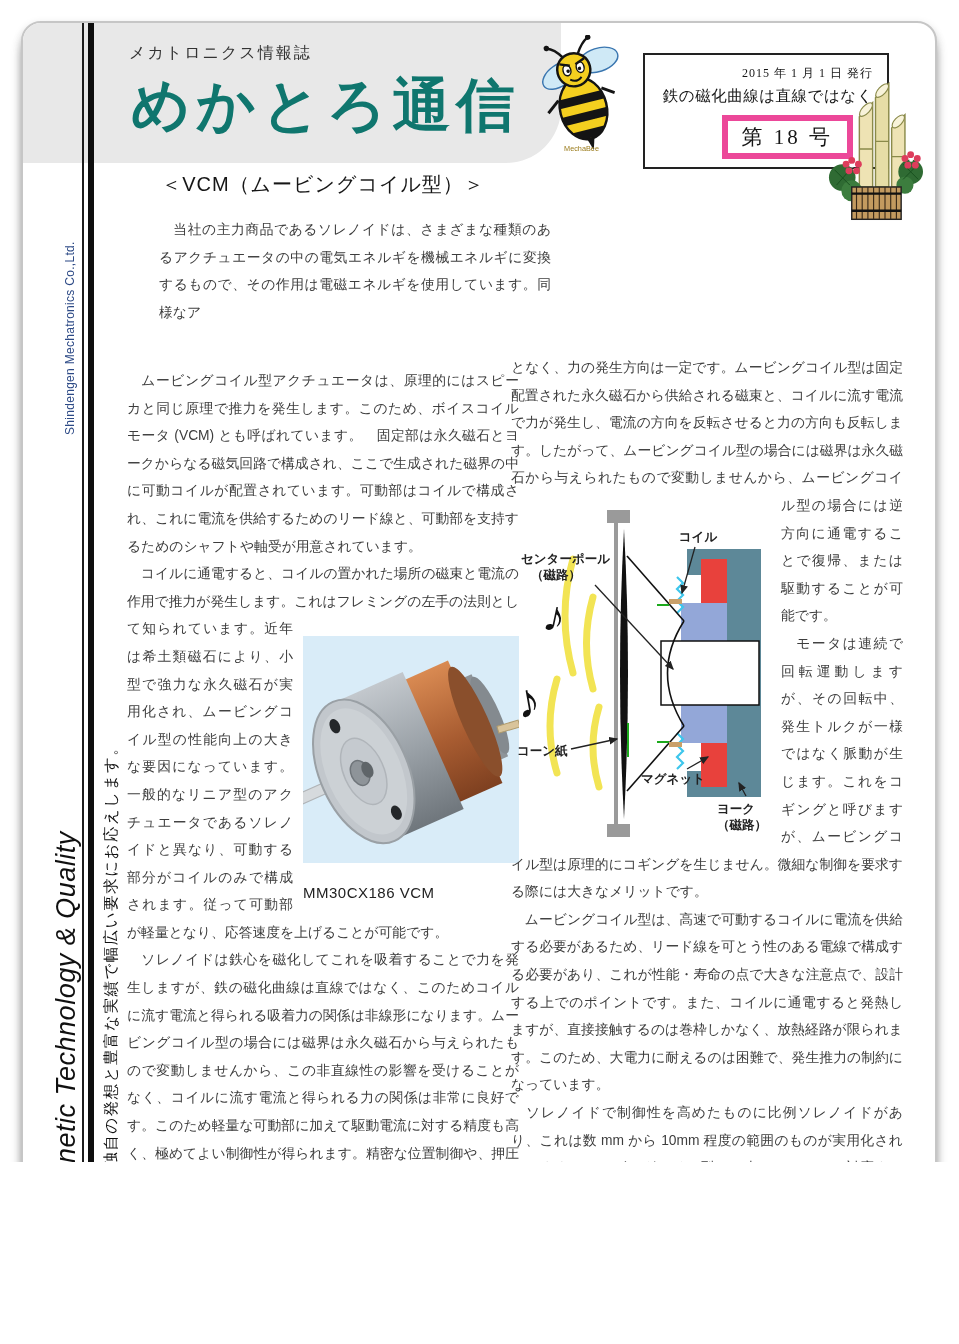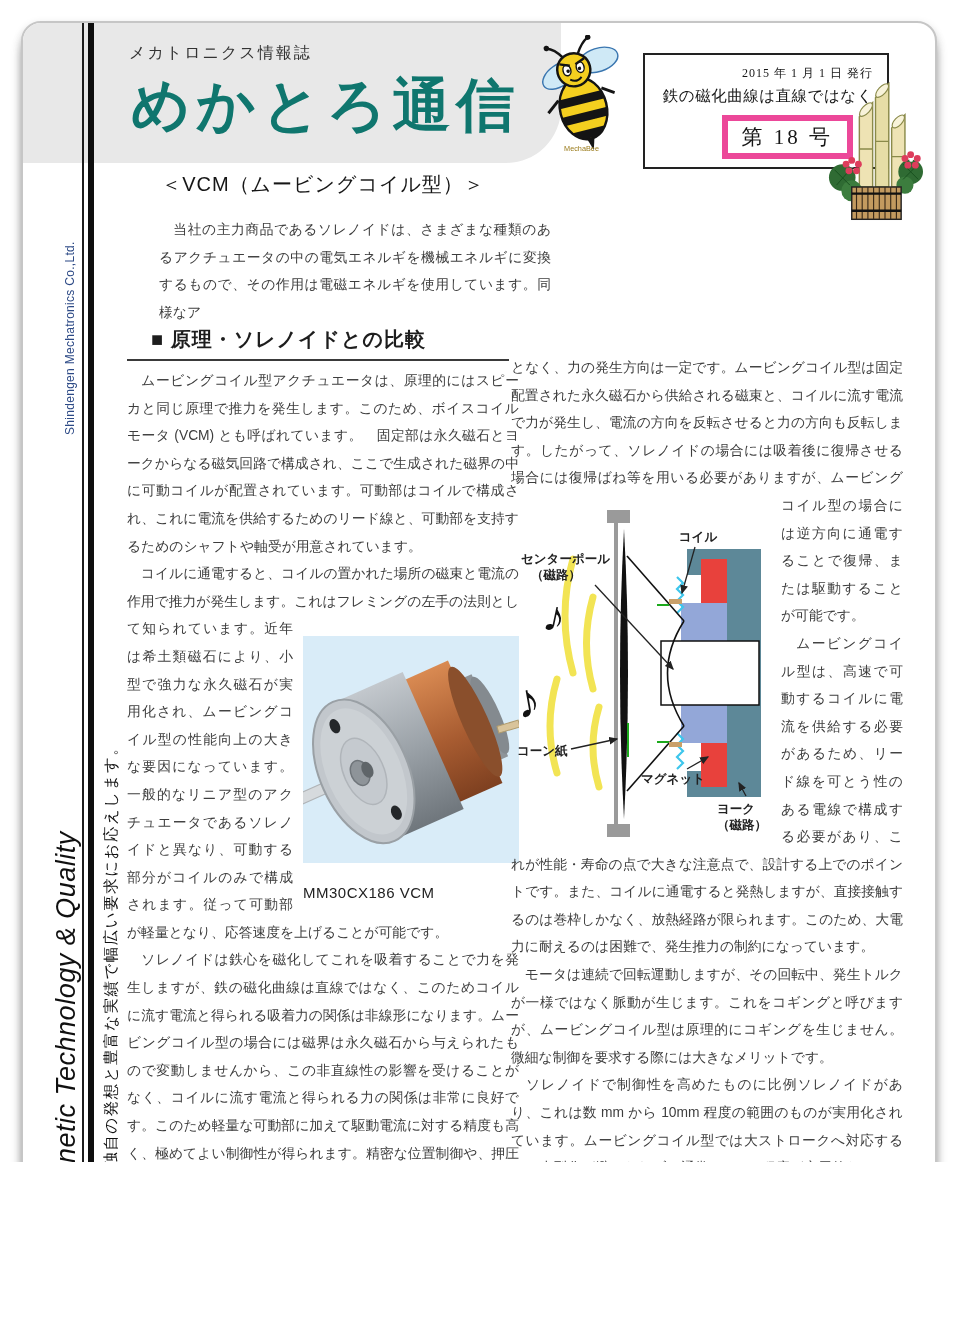--- a/index.html
+++ b/index.html
@@ -153,21 +153,20 @@
     </svg>
 
     <div class="vrule-thin"></div>
     <div class="vrule-thick"></div>
     <div class="vtext sidebar-en">Shindengen Mechatronics Co.,Ltd.</div>
     <div class="vtext sidebar-mtq">Magnetic Technology &amp; Quality</div>
     <div class="vtext sidebar-ja">柔軟で独自の発想と豊富な実績で幅広い要求にお応えします。</div>
 
     <div class="article-title">＜VCM（ムービングコイル型）＞</div>
     <div class="intro-left bodytext">　当社の主力商品であるソレノイドは、さまざまな種類のあるアクチュエータの中の電気エネルギを機械エネルギに変換するもので、その作用は電磁エネルギを使用しています。同様なア</div>
-    <div class="sec-head">■ 原理・ソレノイドとの比較</div>
 
     <div class="col-left bodytext">
       <div class="push-r"></div>
       <div class="motor-block">
         <svg width="222" height="227" viewBox="0 0 222 227">
           <defs>
             <linearGradient id="bodyG" x1="0" y1="0" x2="0" y2="1">
               <stop offset="0" stop-color="#c3c8cd"></stop>
                 <stop offset=".5" stop-color="#9aa1a7"></stop>
                 <stop offset="1" stop-color="#6f767c"></stop>
@@ -265,23 +264,23 @@
           </g>
           <text class="diagram-label" x="187" y="40" text-anchor="middle">コイル</text>
           <text class="diagram-label" x="10" y="62">センターポール</text>
           <text class="diagram-label" x="20" y="78">（磁路）</text>
           <text class="diagram-label" x="6" y="254">コーン紙</text>
           <text class="diagram-label" x="130" y="282">マグネット</text>
           <text class="diagram-label" x="206" y="312">ヨーク</text>
           <text class="diagram-label" x="206" y="328">（磁路）</text>
         </svg>
       </div>
-      <p>となく、力の発生方向は一定です。ムービングコイル型は固定配置された永久磁石から供給される磁束と、コイルに流す電流で力が発生し、電流の方向を反転させると力の方向も反転します。したがって、ソレノイドの場合には吸着後に復帰させる場合には復帰ばね等を用いる必要がありますが、ムービングコイル型の場合には逆方向に通電することで復帰、または駆動することが可能です。</p>
+      <p>となく、力の発生方向は一定です。ムービングコイル型は固定配置された永久磁石から供給される磁束と、コイルに流す電流で力が発生し、電流の方向を反転させると力の方向も反転します。したがって、ムービングコイル型の場合には磁界は永久磁石から与えられたもので変動しませんから、ムービングコイル型の場合には逆方向に通電することで復帰、または駆動することが可能です。</p>
+      <p>　モータは連続で回転運動しますが、その回転中、発生トルクが一様ではなく脈動が生じます。これをコギングと呼びますが、ムービングコイル型は原理的にコギングを生じません。微細な制御を要求する際には大きなメリットです。</p>
       <p>　ムービングコイル型は、高速で可動するコイルに電流を供給する必要があるため、リード線を可とう性のある電線で構成する必要があり、これが性能・寿命の点で大きな注意点で、設計する上でのポイントです。また、コイルに通電すると発熱しますが、直接接触するのは巻枠しかなく、放熱経路が限られます。このため、大電力に耐えるのは困難で、発生推力の制約になっています。</p>
-      <p>　モータは連続で回転運動しますが、その回転中、発生トルクが一様ではなく脈動が生じます。これをコギングと呼びますが、ムービングコイル型は原理的にコギングを生じません。微細な制御を要求する際には大きなメリットです。</p>
       <p>　ソレノイドで制御性を高めたものに比例ソレノイドがあり、これは数 mm から 10mm 程度の範囲のものが実用化されています。ムービングコイル型では大ストロークへ対応するには大型化が避けられず、通常は 5mm 程度が実用的なところです。</p>
 
     </div>
 
     <svg class="logo-svg" width="148" height="88" viewBox="0 0 150 110">
       <rect x="0" y="38" width="58" height="4" fill="#d42b2b"></rect>
       <rect x="0" y="42" width="48" height="26" fill="#1b74bc"></rect>
       <path d="M46,68 L46,44 Q46,20 68,20 L76,20 L76,96 L46,96 Z" fill="#1b74bc"></path>
       <polygon points="82,96 94,16 102,16 92,96" fill="#1b74bc"></polygon>
       <polygon points="94,16 102,16 114,96 104,96" fill="#1b74bc"></polygon>

